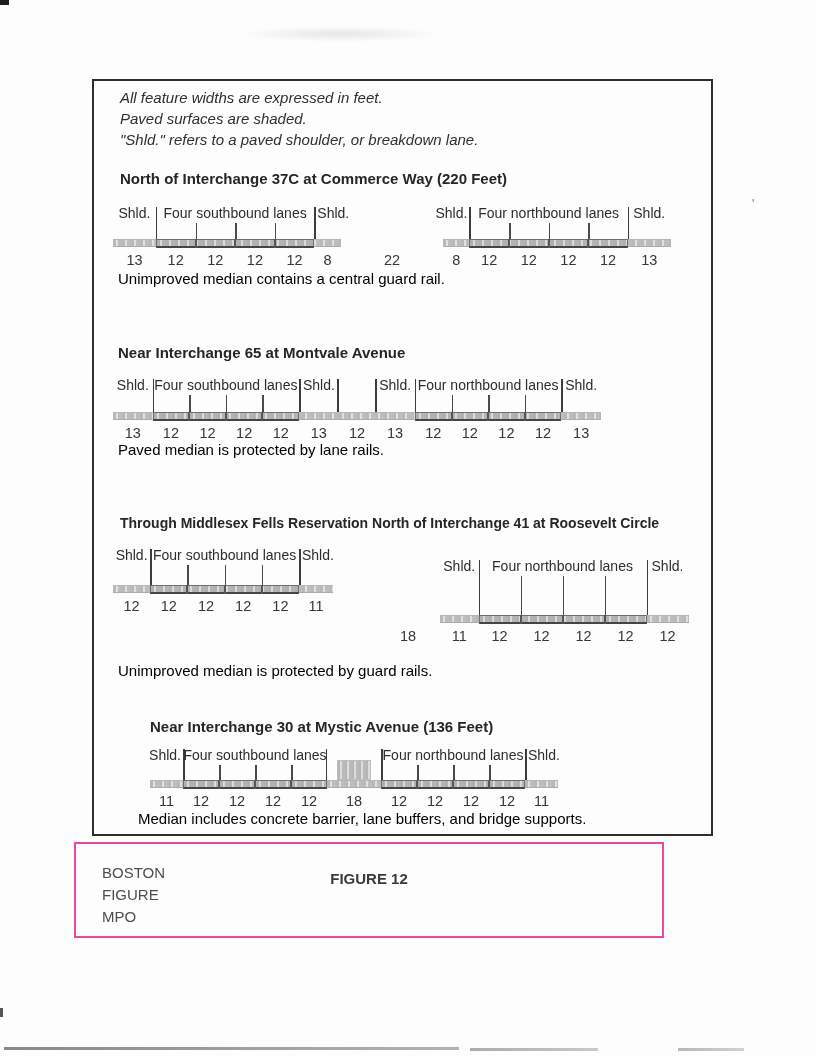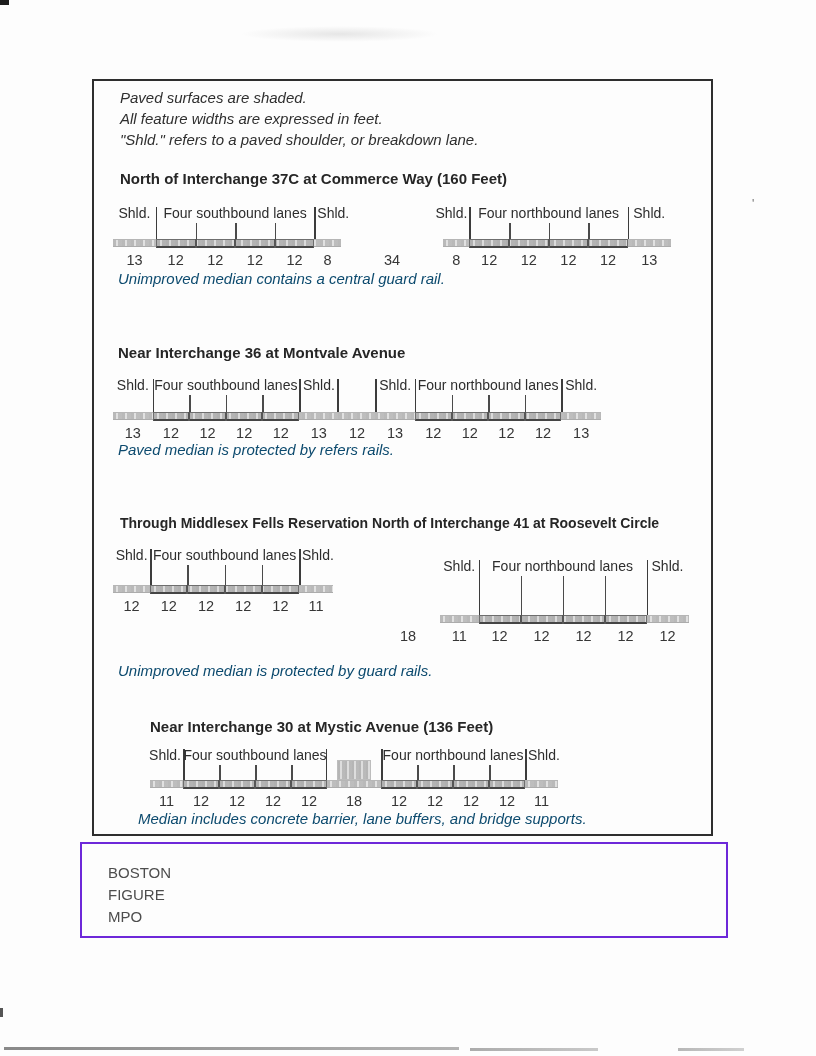--- a/index.html
+++ b/index.html
@@ -1,37 +1,37 @@
 <!DOCTYPE html>
 <html><head>
 <meta charset="utf-8">
 <style>
   *{margin:0;padding:0;box-sizing:border-box}
   html,body{background:#e9e9e9}
   #page{position:relative;width:816px;height:1056px;margin:0 auto;background:#fdfdfd;
         font-family:"Liberation Sans","DejaVu Sans",sans-serif;color:#333;overflow:hidden}
   #main-box{position:absolute;left:92px;top:79px;width:621px;height:757px;border:2px solid #2e2e2e}
-  #footer-box{position:absolute;left:80px;top:842px;width:648px;height:96px;border:2px solid #6d28d9}
+  #footer-box{position:absolute;left:74px;top:842px;width:590px;height:96px;border:2px solid #ec4899}
   .note-line{font-style:italic;font-size:15px;line-height:21px;color:#2f2f2f;white-space:nowrap}
   #notes-block{position:absolute;left:120px;top:87px}
   .heading{position:absolute;font-weight:bold;font-size:15px;color:#262626;white-space:nowrap}
   .roadway{position:absolute}
   .bar-base{position:absolute;height:8px;background-color:#d1d1d1;
      background-image:repeating-linear-gradient(90deg,rgba(90,90,90,.20) 0 3px,rgba(255,255,255,.35) 3px 5px,rgba(120,120,120,.22) 5px 9px);
      border-top:1px solid #b6b6b6;border-bottom:1px solid #acacac}
   .bar-lanes{position:absolute;height:9px;background-color:#cbcbcb;
      background-image:repeating-linear-gradient(90deg,rgba(80,80,80,.22) 0 3px,rgba(255,255,255,.30) 3px 5px,rgba(110,110,110,.25) 5px 9px);
      border:1px solid #6e6e6e;border-bottom:2px solid #454545}
   .tline{position:absolute;width:1.5px;background:#3c3c3c}
   .stick{position:absolute;width:1.5px;background:#4a4a4a}
   .btick{position:absolute;width:2px;height:9px;background:#565656}
   .slabel,.llabel{position:absolute;top:0;font-size:14px;color:#2d2d2d;white-space:nowrap;height:17px}
   .num{position:absolute;font-size:14.5px;color:#363636;text-align:center;white-space:nowrap}
   .mnum{position:absolute;font-size:14.5px;color:#363636;transform:translateX(-50%);white-space:nowrap}
-  .snote{position:absolute;font-style:italic;font-size:15px;color:#0c4a6e;white-space:nowrap}
+  .snote{position:absolute;font-size:15px;color:#000000;white-space:nowrap}
   .mblock{position:absolute;background-color:#cfcfcf;
      background-image:repeating-linear-gradient(90deg,rgba(80,80,80,.20) 0 2px,rgba(255,255,255,.30) 2px 4px,rgba(110,110,110,.22) 4px 7px);
      border:1px solid #bdbdbd}
   .f-org{position:absolute;left:26px;top:18px;font-size:15px;line-height:22px;color:#4d4d4d}
   .f-center{position:absolute;left:0;right:0;top:24px;text-align:center;font-weight:bold;
             font-size:15px;line-height:22px;color:#3a3a3a}
   .f-right{position:absolute;right:10px;top:15px;text-align:right;font-style:italic;
            font-size:15px;line-height:22px;color:#404040}
   .scanline{position:absolute;height:2.5px;background:linear-gradient(90deg,#898989,#b3b3b3)}
   .speck{position:absolute;background:#1d1d1d}
@@ -47,27 +47,27 @@
   <div class="speck" style="left:0;top:1008px;width:3px;height:9px;background:#555"></div>
   <div class="smudge" style="left:240px;top:26px;width:200px;height:16px"></div>
   <div class="tickmark" style="left:752px;top:197px">'</div>
   <div class="scanline" style="left:4px;top:1047px;width:455px"></div>
   <div class="scanline" style="left:470px;top:1048px;width:128px;opacity:.7"></div>
   <div class="scanline" style="left:678px;top:1048px;width:66px;opacity:.6"></div>
 
   <div id="main-box"></div>
 
   <div id="notes-block">
+    <div class="note-line">All feature widths are expressed in feet.</div>
     <div class="note-line">Paved surfaces are shaded.</div>
-    <div class="note-line">All feature widths are expressed in feet.</div>
     <div class="note-line">"Shld." refers to a paved shoulder, or breakdown lane.</div>
   </div>
 
   <div id="diagrams">
-      <div class="heading" style="left: 120px; top: 170px; font-size: 15px;">North of Interchange 37C at Commerce Way (160 Feet)</div>
+      <div class="heading" style="left: 120px; top: 170px; font-size: 15px;">North of Interchange 37C at Commerce Way (220 Feet)</div>
       <div class="roadway" style="left: 113px; top: 205px; width: 227.7px; height: 76px;">
         <div class="bar-base" style="left: 0px; top: 34px; width: 227.7px;"></div>
         <div class="bar-lanes" style="left: 42.9px; top: 33.5px; width: 158.4px;"></div>
         <div class="tline" style="left: 42.9px; top: 2px; height: 32px;"></div>
         <div class="stick" style="left: 82.5px; top: 18px; height: 16px;"></div>
         <div class="btick" style="left: 81.5px; top: 34px;"></div>
         <div class="stick" style="left: 122.1px; top: 18px; height: 16px;"></div>
         <div class="btick" style="left: 121.1px; top: 34px;"></div>
         <div class="stick" style="left: 161.7px; top: 18px; height: 16px;"></div>
         <div class="btick" style="left: 160.7px; top: 34px;"></div>
@@ -96,23 +96,23 @@
         <div class="slabel" style="left: -19.6px; width: 44px; text-align: right;">Shld.</div>
         <div class="slabel" style="left: 184.8px; width: 42.9px; text-align: center;">Shld.</div>
         <div class="llabel" style="left: 26.4px; width: 158.4px; text-align: center;">Four northbound lanes</div>
         <div class="num" style="left: 0px; top: 47px; width: 26.4px;">8</div>
         <div class="num" style="left: 26.4px; top: 47px; width: 39.6px;">12</div>
         <div class="num" style="left: 66px; top: 47px; width: 39.6px;">12</div>
         <div class="num" style="left: 105.6px; top: 47px; width: 39.6px;">12</div>
         <div class="num" style="left: 145.2px; top: 47px; width: 39.6px;">12</div>
         <div class="num" style="left: 184.8px; top: 47px; width: 42.9px;">13</div>
       </div>
-      <div class="mnum" style="left: 392px; top: 252px;">34</div>
+      <div class="mnum" style="left: 392px; top: 252px;">22</div>
       <div class="snote" style="left: 118px; top: 270px;">Unimproved median contains a central guard rail.</div>
-      <div class="heading" style="left: 118px; top: 344px; font-size: 15px;">Near Interchange 36 at Montvale Avenue</div>
+      <div class="heading" style="left: 118px; top: 344px; font-size: 15px;">Near Interchange 65 at Montvale Avenue</div>
       <div class="roadway" style="left: 113px; top: 377px; width: 225.7px; height: 77px;">
         <div class="bar-base" style="left: 0px; top: 35px; width: 225.7px;"></div>
         <div class="bar-lanes" style="left: 39.65px; top: 34.5px; width: 146.4px;"></div>
         <div class="tline" style="left: 39.65px; top: 2px; height: 33px;"></div>
         <div class="stick" style="left: 76.25px; top: 18px; height: 17px;"></div>
         <div class="btick" style="left: 75.25px; top: 35px;"></div>
         <div class="stick" style="left: 112.85px; top: 18px; height: 17px;"></div>
         <div class="btick" style="left: 111.85px; top: 35px;"></div>
         <div class="stick" style="left: 149.45px; top: 18px; height: 17px;"></div>
         <div class="btick" style="left: 148.45px; top: 35px;"></div>
@@ -145,21 +145,21 @@
         <div class="llabel" style="left: 39.65px; width: 146.4px; text-align: center;">Four northbound lanes</div>
         <div class="num" style="left: 0px; top: 48px; width: 39.65px;">13</div>
         <div class="num" style="left: 39.65px; top: 48px; width: 36.6px;">12</div>
         <div class="num" style="left: 76.25px; top: 48px; width: 36.6px;">12</div>
         <div class="num" style="left: 112.85px; top: 48px; width: 36.6px;">12</div>
         <div class="num" style="left: 149.45px; top: 48px; width: 36.6px;">12</div>
         <div class="num" style="left: 186.05px; top: 48px; width: 39.65px;">13</div>
       </div>
       <div class="bar-base" style="left: 338.7px; top: 412px; width: 36.6px;"></div>
       <div class="mnum" style="left: 357px; top: 425px;">12</div>
-      <div class="snote" style="left: 118px; top: 441px;">Paved median is protected by refers rails.</div>
+      <div class="snote" style="left: 118px; top: 441px;">Paved median is protected by lane rails.</div>
       <div class="heading" style="left: 120px; top: 515px; font-size: 14px;">Through Middlesex Fells Reservation North of  Interchange 41 at Roosevelt Circle</div>
       <div class="roadway" style="left: 113px; top: 547px; width: 220.1px; height: 80px;">
         <div class="bar-base" style="left: 0px; top: 38px; width: 220.1px;"></div>
         <div class="bar-lanes" style="left: 37.2px; top: 37.5px; width: 148.8px;"></div>
         <div class="tline" style="left: 37.2px; top: 2px; height: 36px;"></div>
         <div class="stick" style="left: 74.4px; top: 18px; height: 20px;"></div>
         <div class="btick" style="left: 73.4px; top: 38px;"></div>
         <div class="stick" style="left: 111.6px; top: 18px; height: 20px;"></div>
         <div class="btick" style="left: 110.6px; top: 38px;"></div>
         <div class="stick" style="left: 148.8px; top: 18px; height: 20px;"></div>
@@ -243,16 +243,17 @@
       <div class="snote" style="left: 138px; top: 810px; text-align: right;">Median includes concrete barrier, lane buffers, and bridge supports.</div>
     </div>
 
   <div id="footer-box">
     <div class="f-org">
       <div>BOSTON</div>
       <div>FIGURE</div>
       <div>MPO</div>
     </div>
     <div class="f-center">
+      <div>FIGURE 12</div>
     </div>
   </div>
 
 </div>
 
 </body></html>

